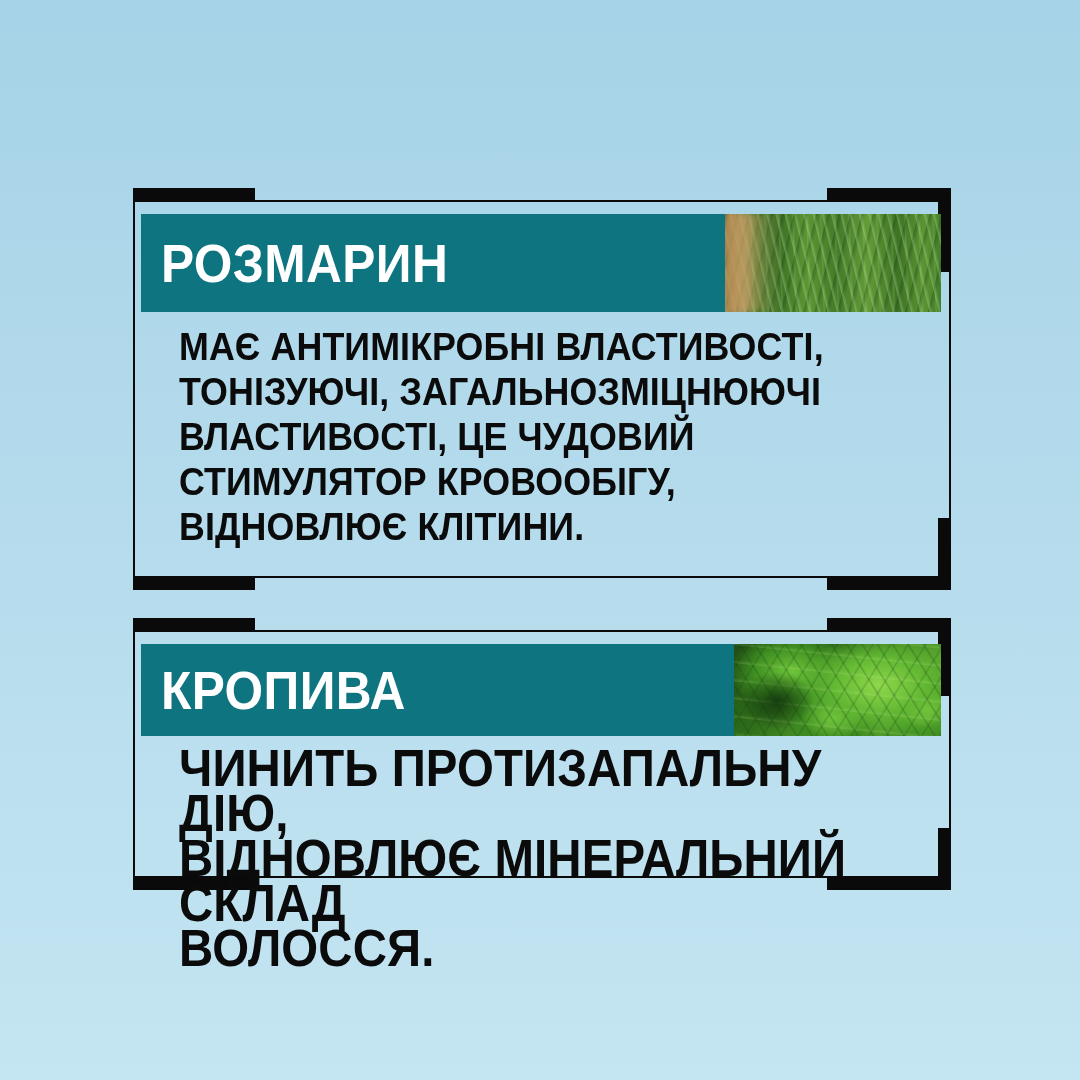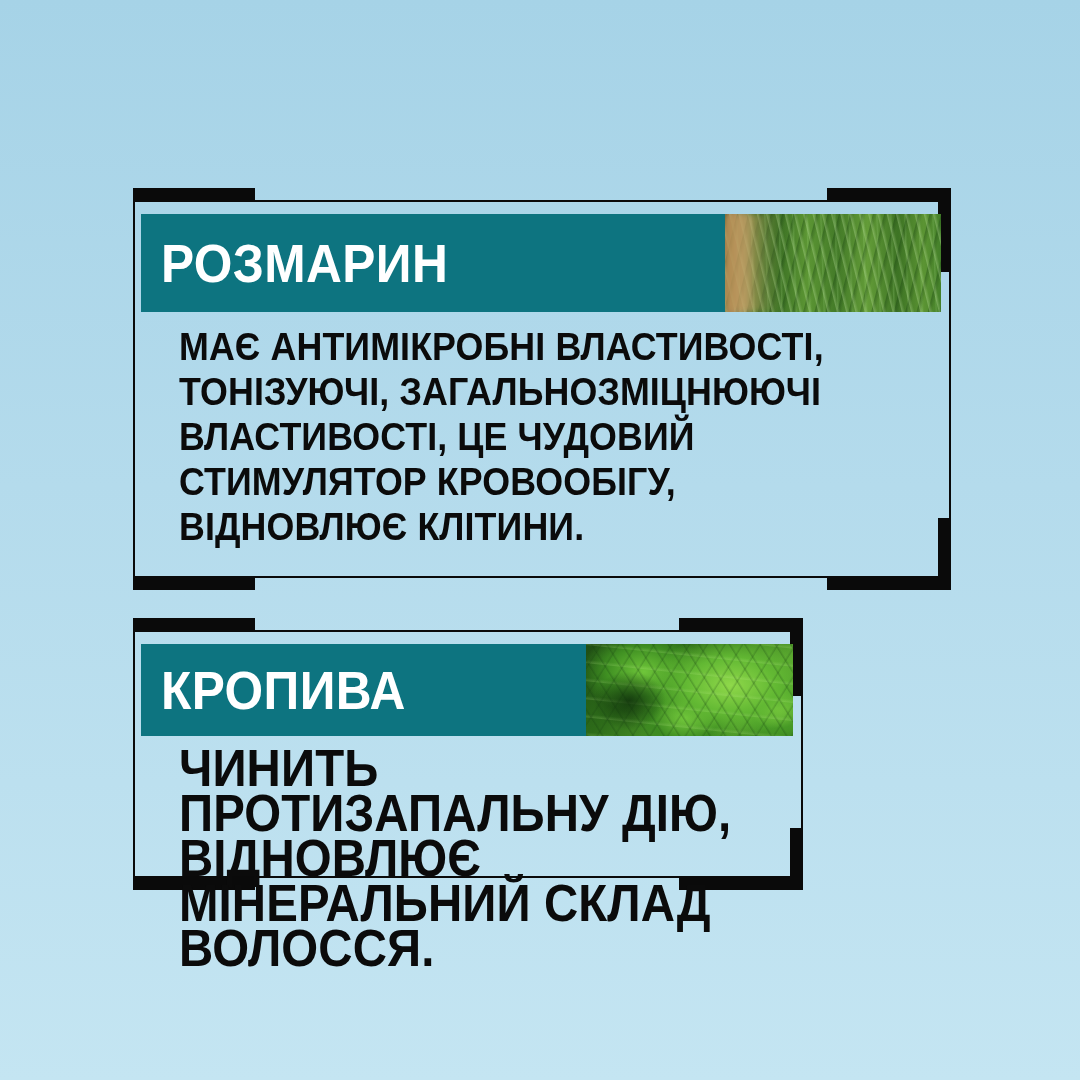--- a/index.html
+++ b/index.html
@@ -197,21 +197,21 @@
   #card-rosemary .card-body {
     top: 124px;
     font-size: 38.5px;
     line-height: 45px;
   }
 
   
   #card-nettle {
     left: 133px;
     top: 630px;
-    width: 670px;
+    width: 818px;
     height: 248px;
   }
   #card-nettle .card-header { height: 92px; }
   #card-nettle .header-title { font-size: 54px; }
   #card-nettle .header-photo { width: 207px; }
   #card-nettle .card-body {
     top: 116px;
     font-size: 51px;
     line-height: 45px;
   }

